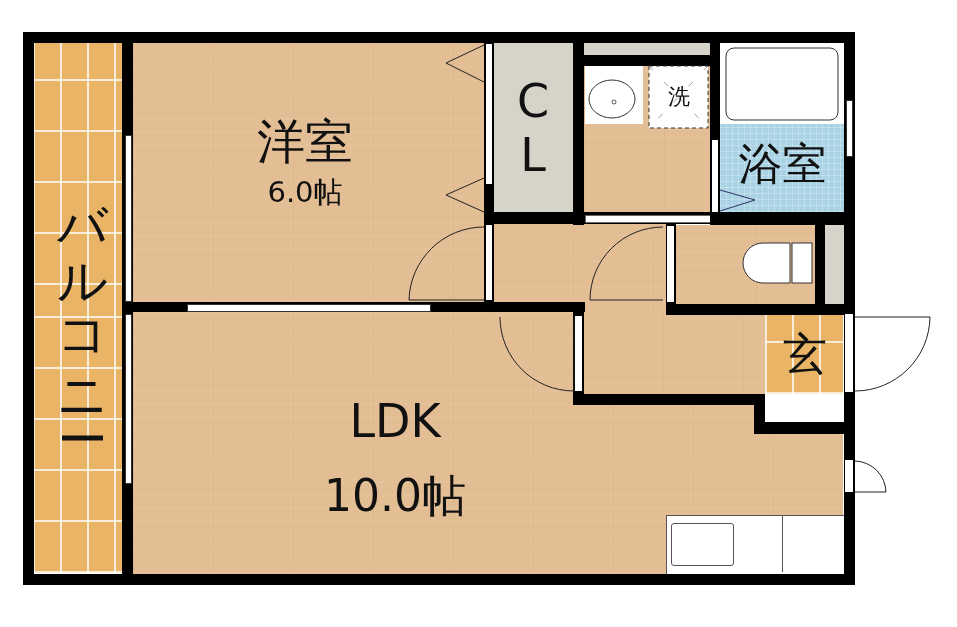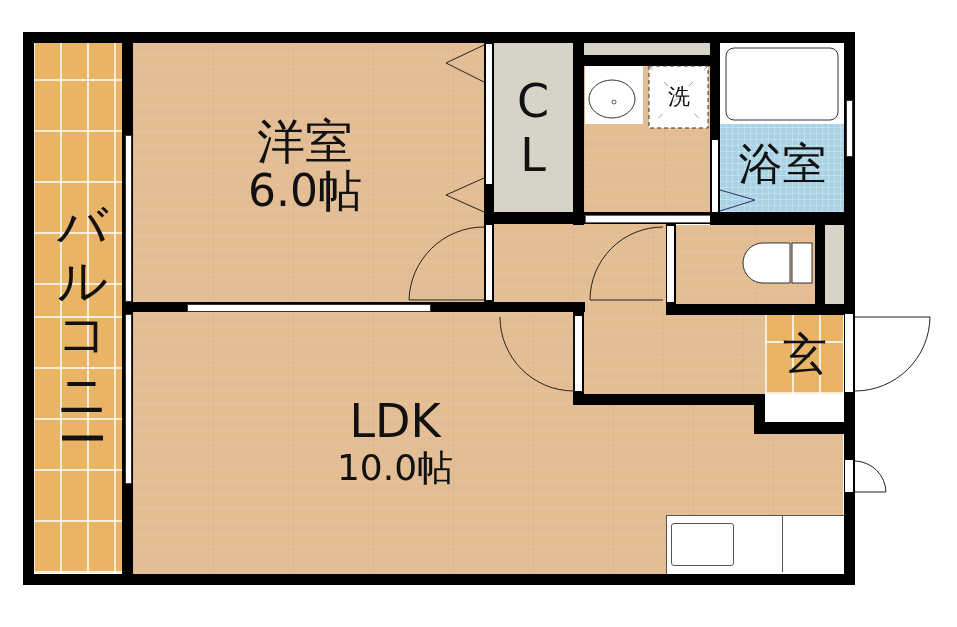--- a/index.html
+++ b/index.html
@@ -122,25 +122,25 @@
   <path d="M484 227 A75 75 0 0 0 409 300 L484 300" fill="none" stroke="#222" stroke-width="1"></path>
   <path d="M663 227 A73 73 0 0 0 590 300 L663 300" fill="none" stroke="#222" stroke-width="1"></path>
   <path d="M500 317 A74 74 0 0 0 574 391 L574 317" fill="none" stroke="#222" stroke-width="1"></path>
   <path d="M855 317 L930 317 A75 75 0 0 1 855 391" fill="none" stroke="#222" stroke-width="1"></path>
   <path d="M855 461 A32 32 0 0 1 886 492 L855 492" fill="none" stroke="#222" stroke-width="1"></path>
 </svg>
 
 <div class="label" style="left:48px;top:170px;width:60px;font-size:50px;writing-mode:vertical-rl;letter-spacing:4px;">バルコニー</div>
 
 <div class="label" style="left:220px;top:117px;width:170px;font-size:48px;">洋室</div>
-<div class="label" style="left:220px;top:169px;width:170px;font-size:44px;">6.0帖</div>
+<div class="label" style="left:220px;top:178px;width:170px;font-size:29px;">6.0帖</div>
 
 <div class="label" style="left:493px;top:78px;width:80px;font-size:46px;">C</div>
 <div class="label" style="left:493px;top:132px;width:80px;font-size:46px;">L</div>
 
 <div class="label" style="left:650px;top:86px;width:58px;font-size:22px;">洗</div>
 
 <div class="label" style="left:720px;top:142px;width:125px;font-size:44px;">浴室</div>
 
 <div class="label" style="left:770px;top:332px;width:70px;font-size:44px;">玄</div>
 
 <div class="label" style="left:300px;top:398px;width:190px;font-size:46px;">LDK</div>
-<div class="label" style="left:300px;top:450px;width:190px;font-size:36px;">10.0帖</div>
+<div class="label" style="left:300px;top:474px;width:190px;font-size:44px;">10.0帖</div>
 
 </body></html>

